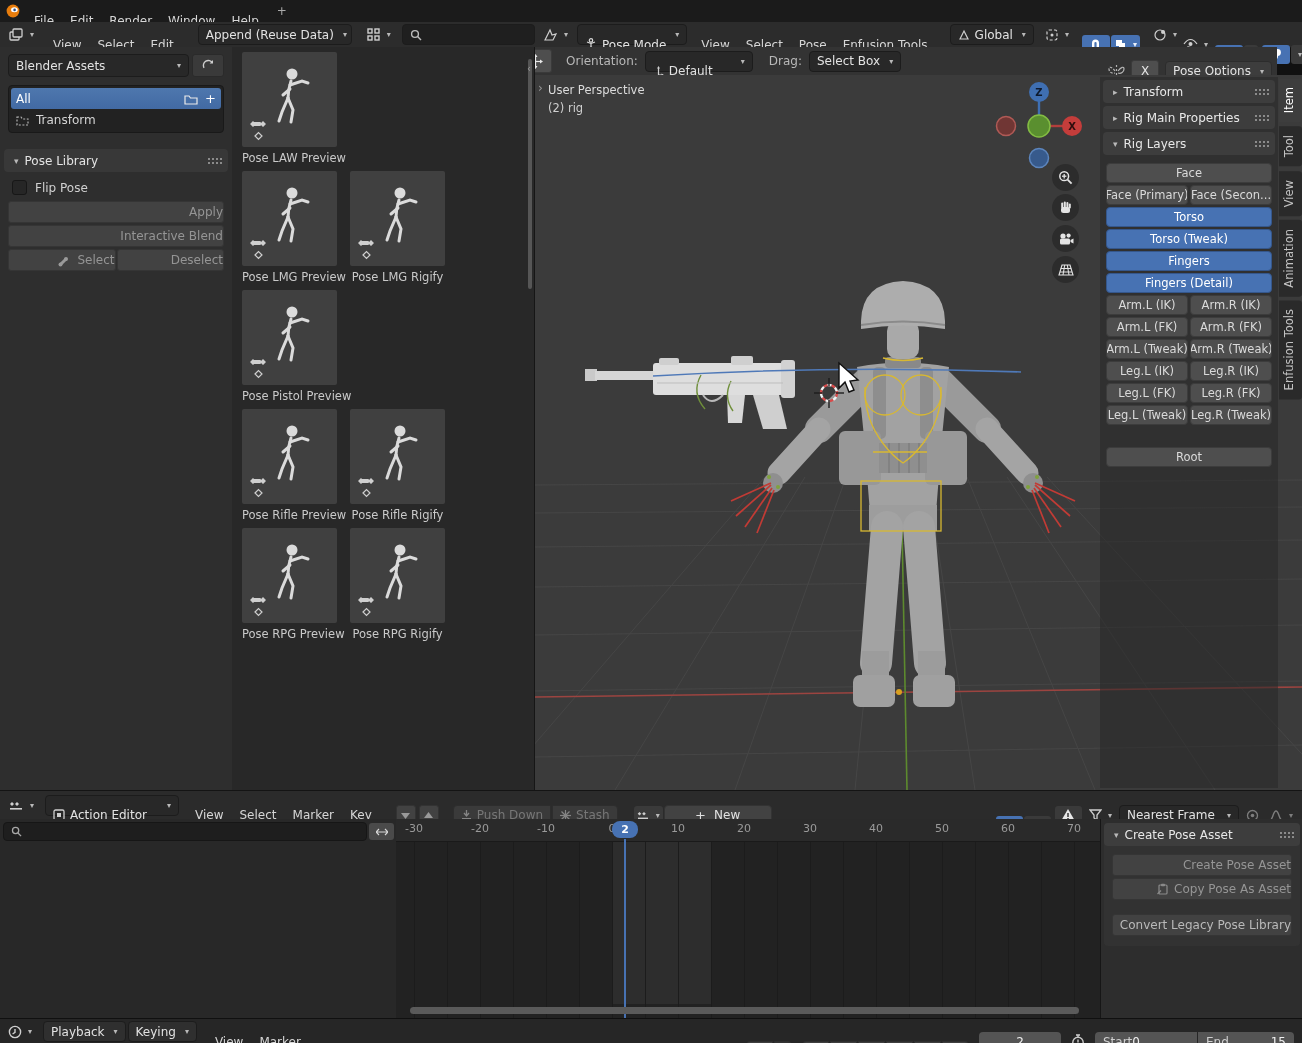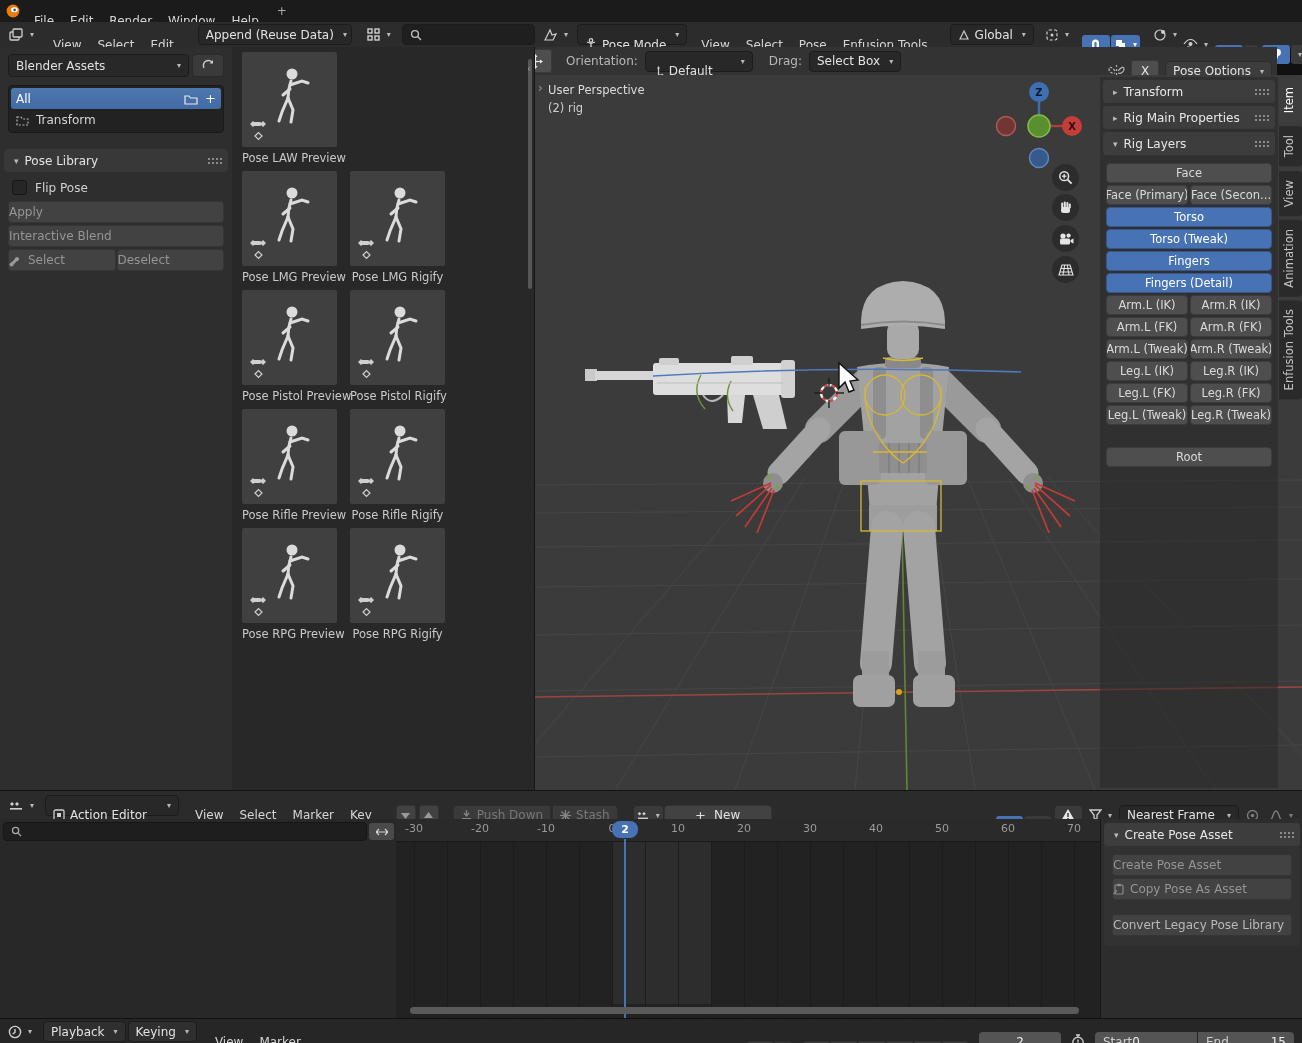--- a/index.html
+++ b/index.html
@@ -25,21 +25,21 @@
   #vp-tools{background:#333333;border-bottom:1px solid #202020;display:flex;align-items:center;}
   .lbl{color:#b8b8b8;}
   
   #ab-side{left:0;top:47px;width:232px;height:743px;background:#2e2e2e;border-right:1px solid #1d1d1d;}
   #ab-grid{left:232px;top:47px;width:302px;height:743px;background:#282828;border-right:1px solid #161616;}
   .cat-box{background:#222222;border:1px solid #191919;border-radius:4px;margin:8px 8px 10px 8px;padding:2px;}
   .cat-row{height:21px;display:flex;align-items:center;border-radius:3px;padding:0 5px;gap:7px;color:#d4d4d4;}
   .cat-row.sel{background:linear-gradient(#4e77ae,#426aa3);color:#fff;}
   .panel-hdr{background:#383838;border-radius:4px;height:23px;display:flex;align-items:center;padding:0 6px;gap:6px;color:#e4e4e4;margin:4px;}
   .grip{width:15px;height:8px;margin-left:auto;background-image:radial-gradient(#8b8b8b 1px,transparent 1.2px);background-size:4px 4px;}
-  .pbtn{background:#424242;border:1px solid #353535;border-radius:3px;height:20px;display:flex;align-items:center;justify-content:flex-start;color:#959595;margin:2px 8px;}
+  .pbtn{background:#424242;border:1px solid #353535;border-radius:3px;height:20px;display:flex;align-items:center;justify-content:flex-end;color:#959595;margin:2px 8px;}
   .card{position:absolute;width:95px;}
   .thumb{width:95px;height:95px;background:#404040;border-radius:2px;position:relative;}
   .card .cap{text-align:center;color:#c9c9c9;font-size:11.5px;margin-top:4px;white-space:nowrap;}
   
   #viewport{left:535px;top:75px;width:767px;height:715px;background:#3b3b3b;overflow:hidden;}
   .navbtn{position:absolute;width:27px;height:27px;border-radius:50%;background:rgba(20,20,20,.38);display:flex;align-items:center;justify-content:center;}
   
   #npanel{position:absolute;left:565px;top:2px;width:178px;height:711px;background:rgba(40,40,40,.55);}
   .np-hdr{background:#3d3d3d;border-radius:4px;height:23px;display:flex;align-items:center;gap:6px;padding:0 6px;color:#e8e8e8;margin:3px 3px 0 3px;}
   .rl-row{display:flex;gap:2px;margin:2px 6px;}
@@ -398,40 +398,20 @@
       <path d="M46 46l5 12-2 12"></path>
     </g>
     <g fill="#cfcfcf">
       <rect x="10" y="70" width="9" height="4" rx="1"></rect>
       <path d="M8 72l3-3 3 3-3 3zM18 72l3-3 3 3-3 3z"></path>
       <path d="M13 84l3.5-3.5 3.5 3.5-3.5 3.5z" fill="none" stroke="#cfcfcf" stroke-width="1.2"></path>
     </g>
   </svg>
       </div>
       <div class="cap">Pose Pistol Preview</div>
-    </div>
-    <div class="card" style="left: 118px; top: 243px;">
-      <div class="thumb">
-        <svg width="95" height="95" viewBox="0 0 95 95">
-    <g stroke="#e4e4e4" stroke-width="3" stroke-linecap="round" fill="none" opacity="0.95">
-      <circle cx="50" cy="22" r="5.5" fill="#e4e4e4" stroke="none"></circle>
-      <path d="M49 29c-2 6-3 12-3 17"></path>
-      <path d="M48 33l12 -4 6 2"></path>
-      <path d="M48 37l-7 6"></path>
-      <path d="M46 46l-6 14-3 9"></path>
-      <path d="M46 46l5 12-2 12"></path>
-    </g>
-    <g fill="#cfcfcf">
-      <rect x="10" y="70" width="9" height="4" rx="1"></rect>
-      <path d="M8 72l3-3 3 3-3 3zM18 72l3-3 3 3-3 3z"></path>
-      <path d="M13 84l3.5-3.5 3.5 3.5-3.5 3.5z" fill="none" stroke="#cfcfcf" stroke-width="1.2"></path>
-    </g>
-  </svg>
-      </div>
-      <div class="cap">Pose Pistol Rigify</div>
     </div>
     <div class="card" style="left: 10px; top: 362px;">
       <div class="thumb">
         <svg width="95" height="95" viewBox="0 0 95 95">
     <g stroke="#e4e4e4" stroke-width="3" stroke-linecap="round" fill="none" opacity="0.95">
       <circle cx="50" cy="22" r="5.5" fill="#e4e4e4" stroke="none"></circle>
       <path d="M49 29c-2 6-3 12-3 17"></path>
       <path d="M48 33l12 -4 6 2"></path>
       <path d="M48 37l-7 6"></path>
       <path d="M46 46l-6 14-3 9"></path>

